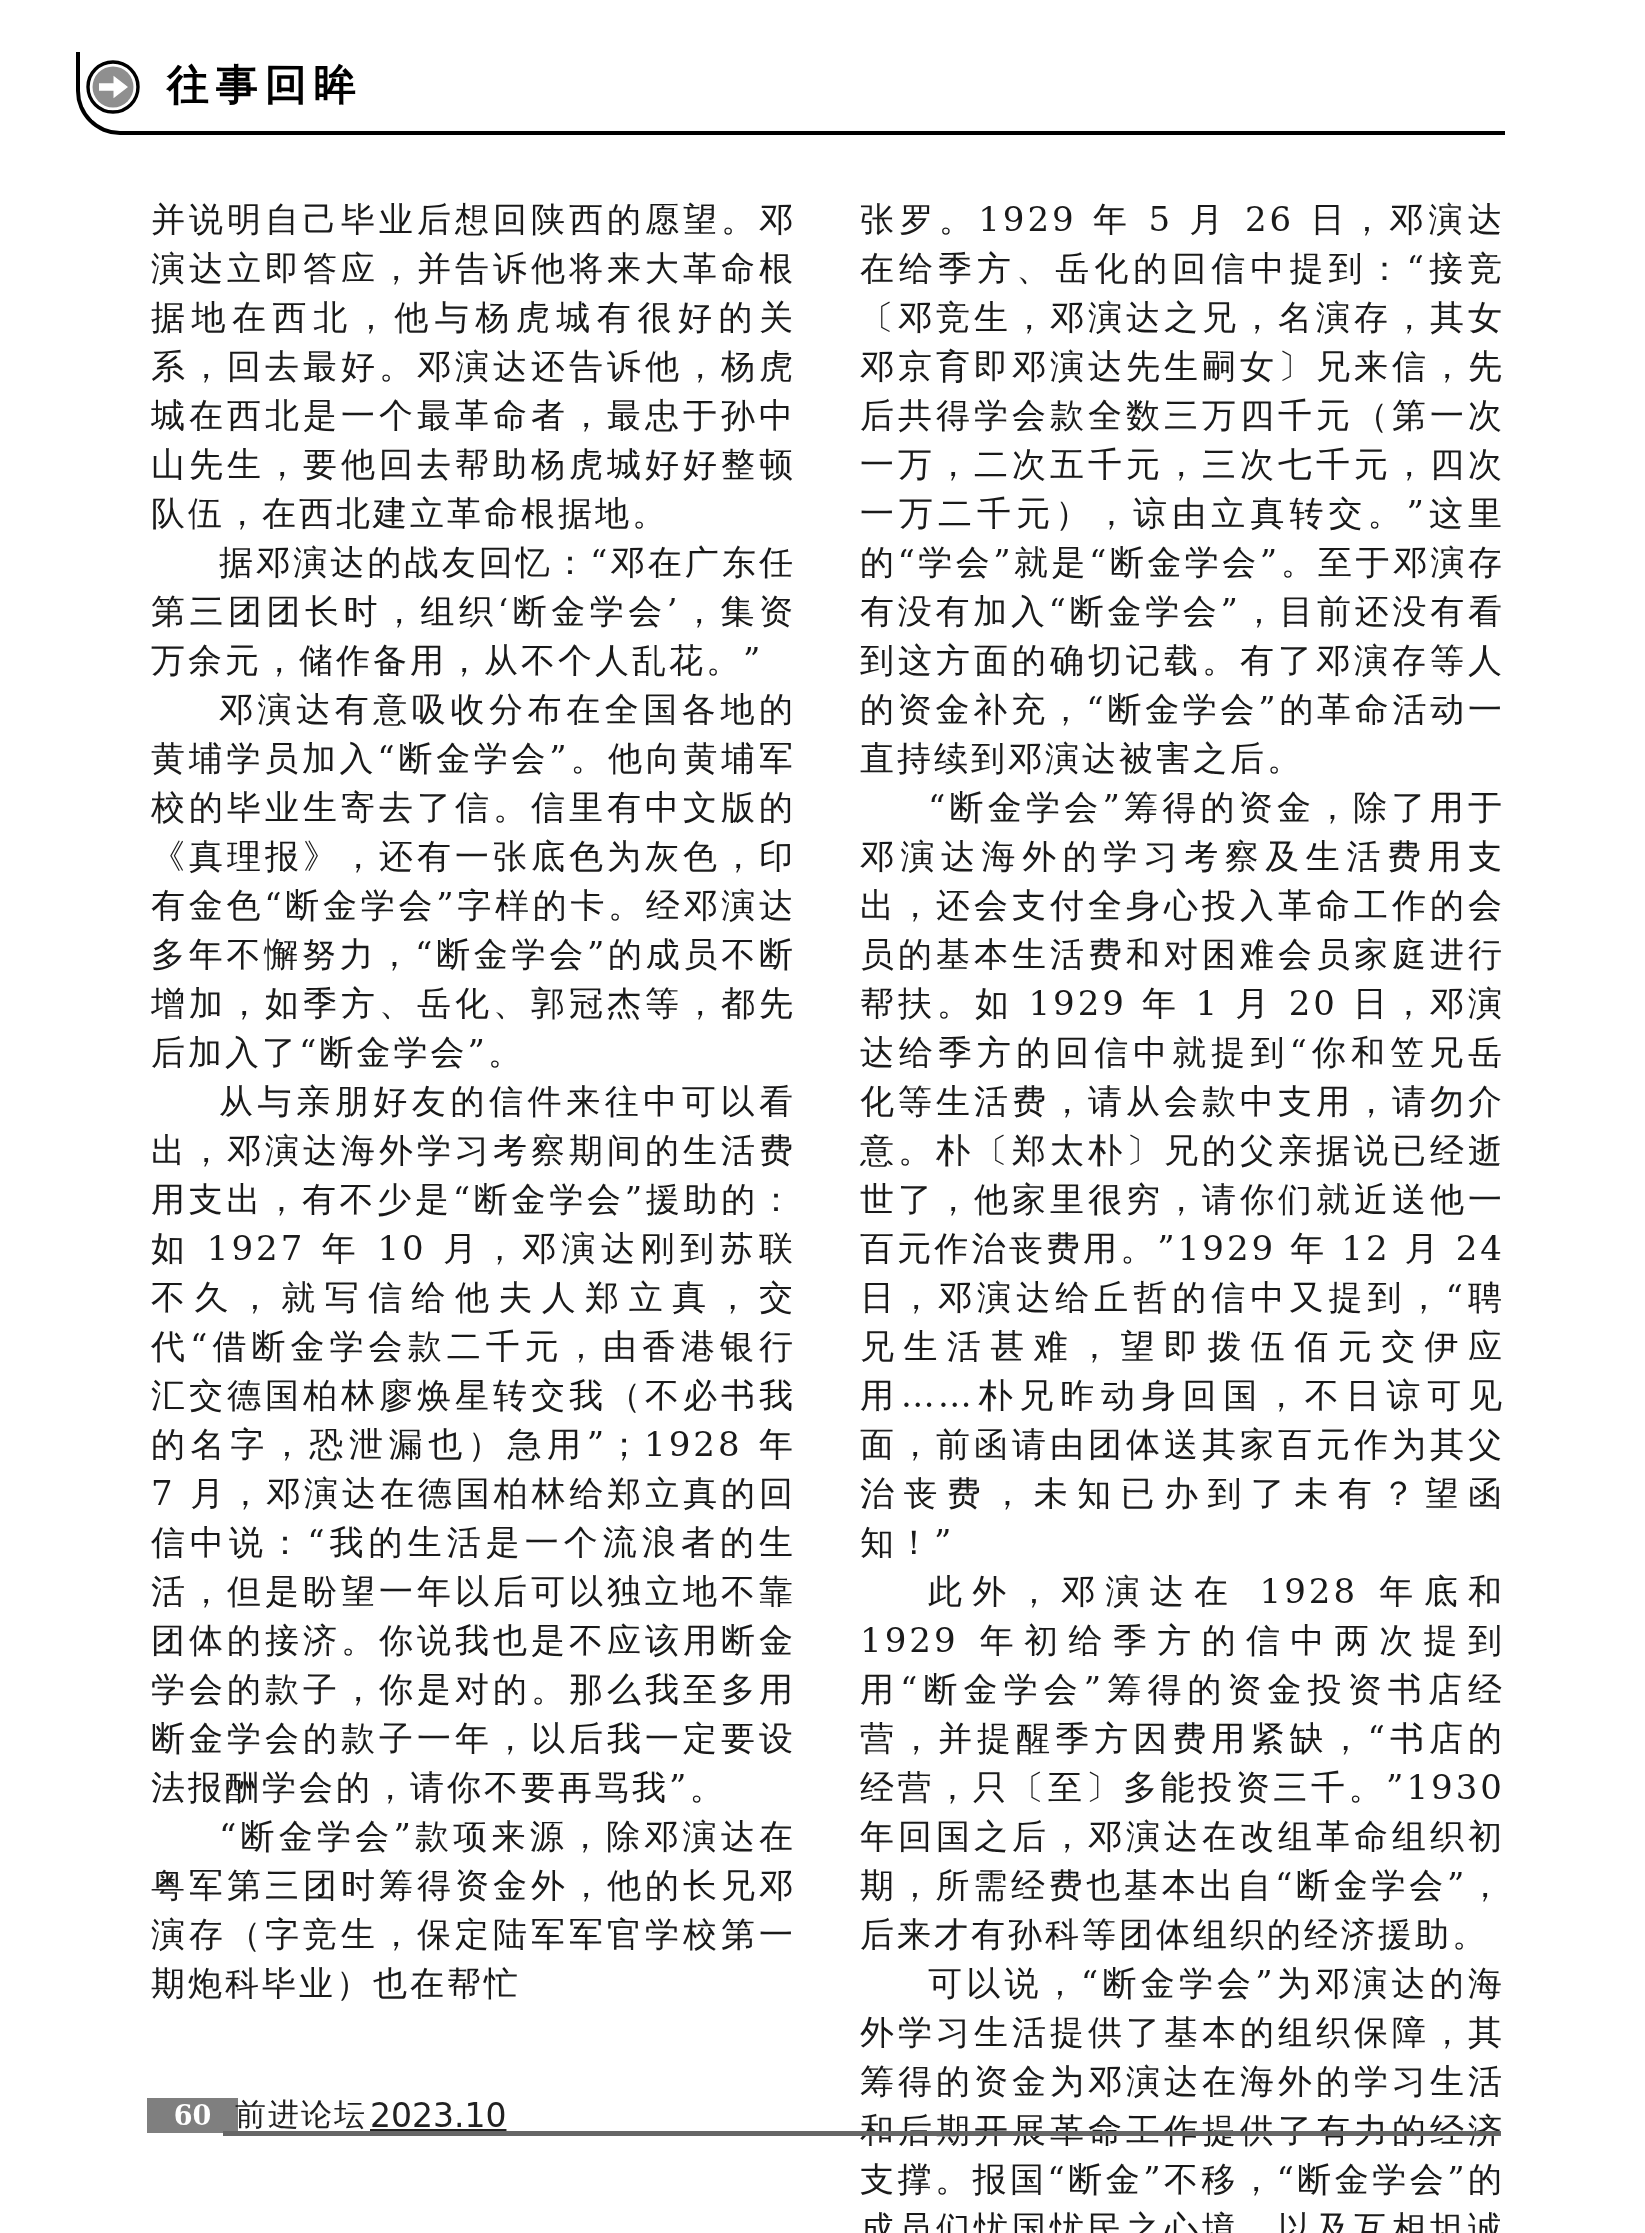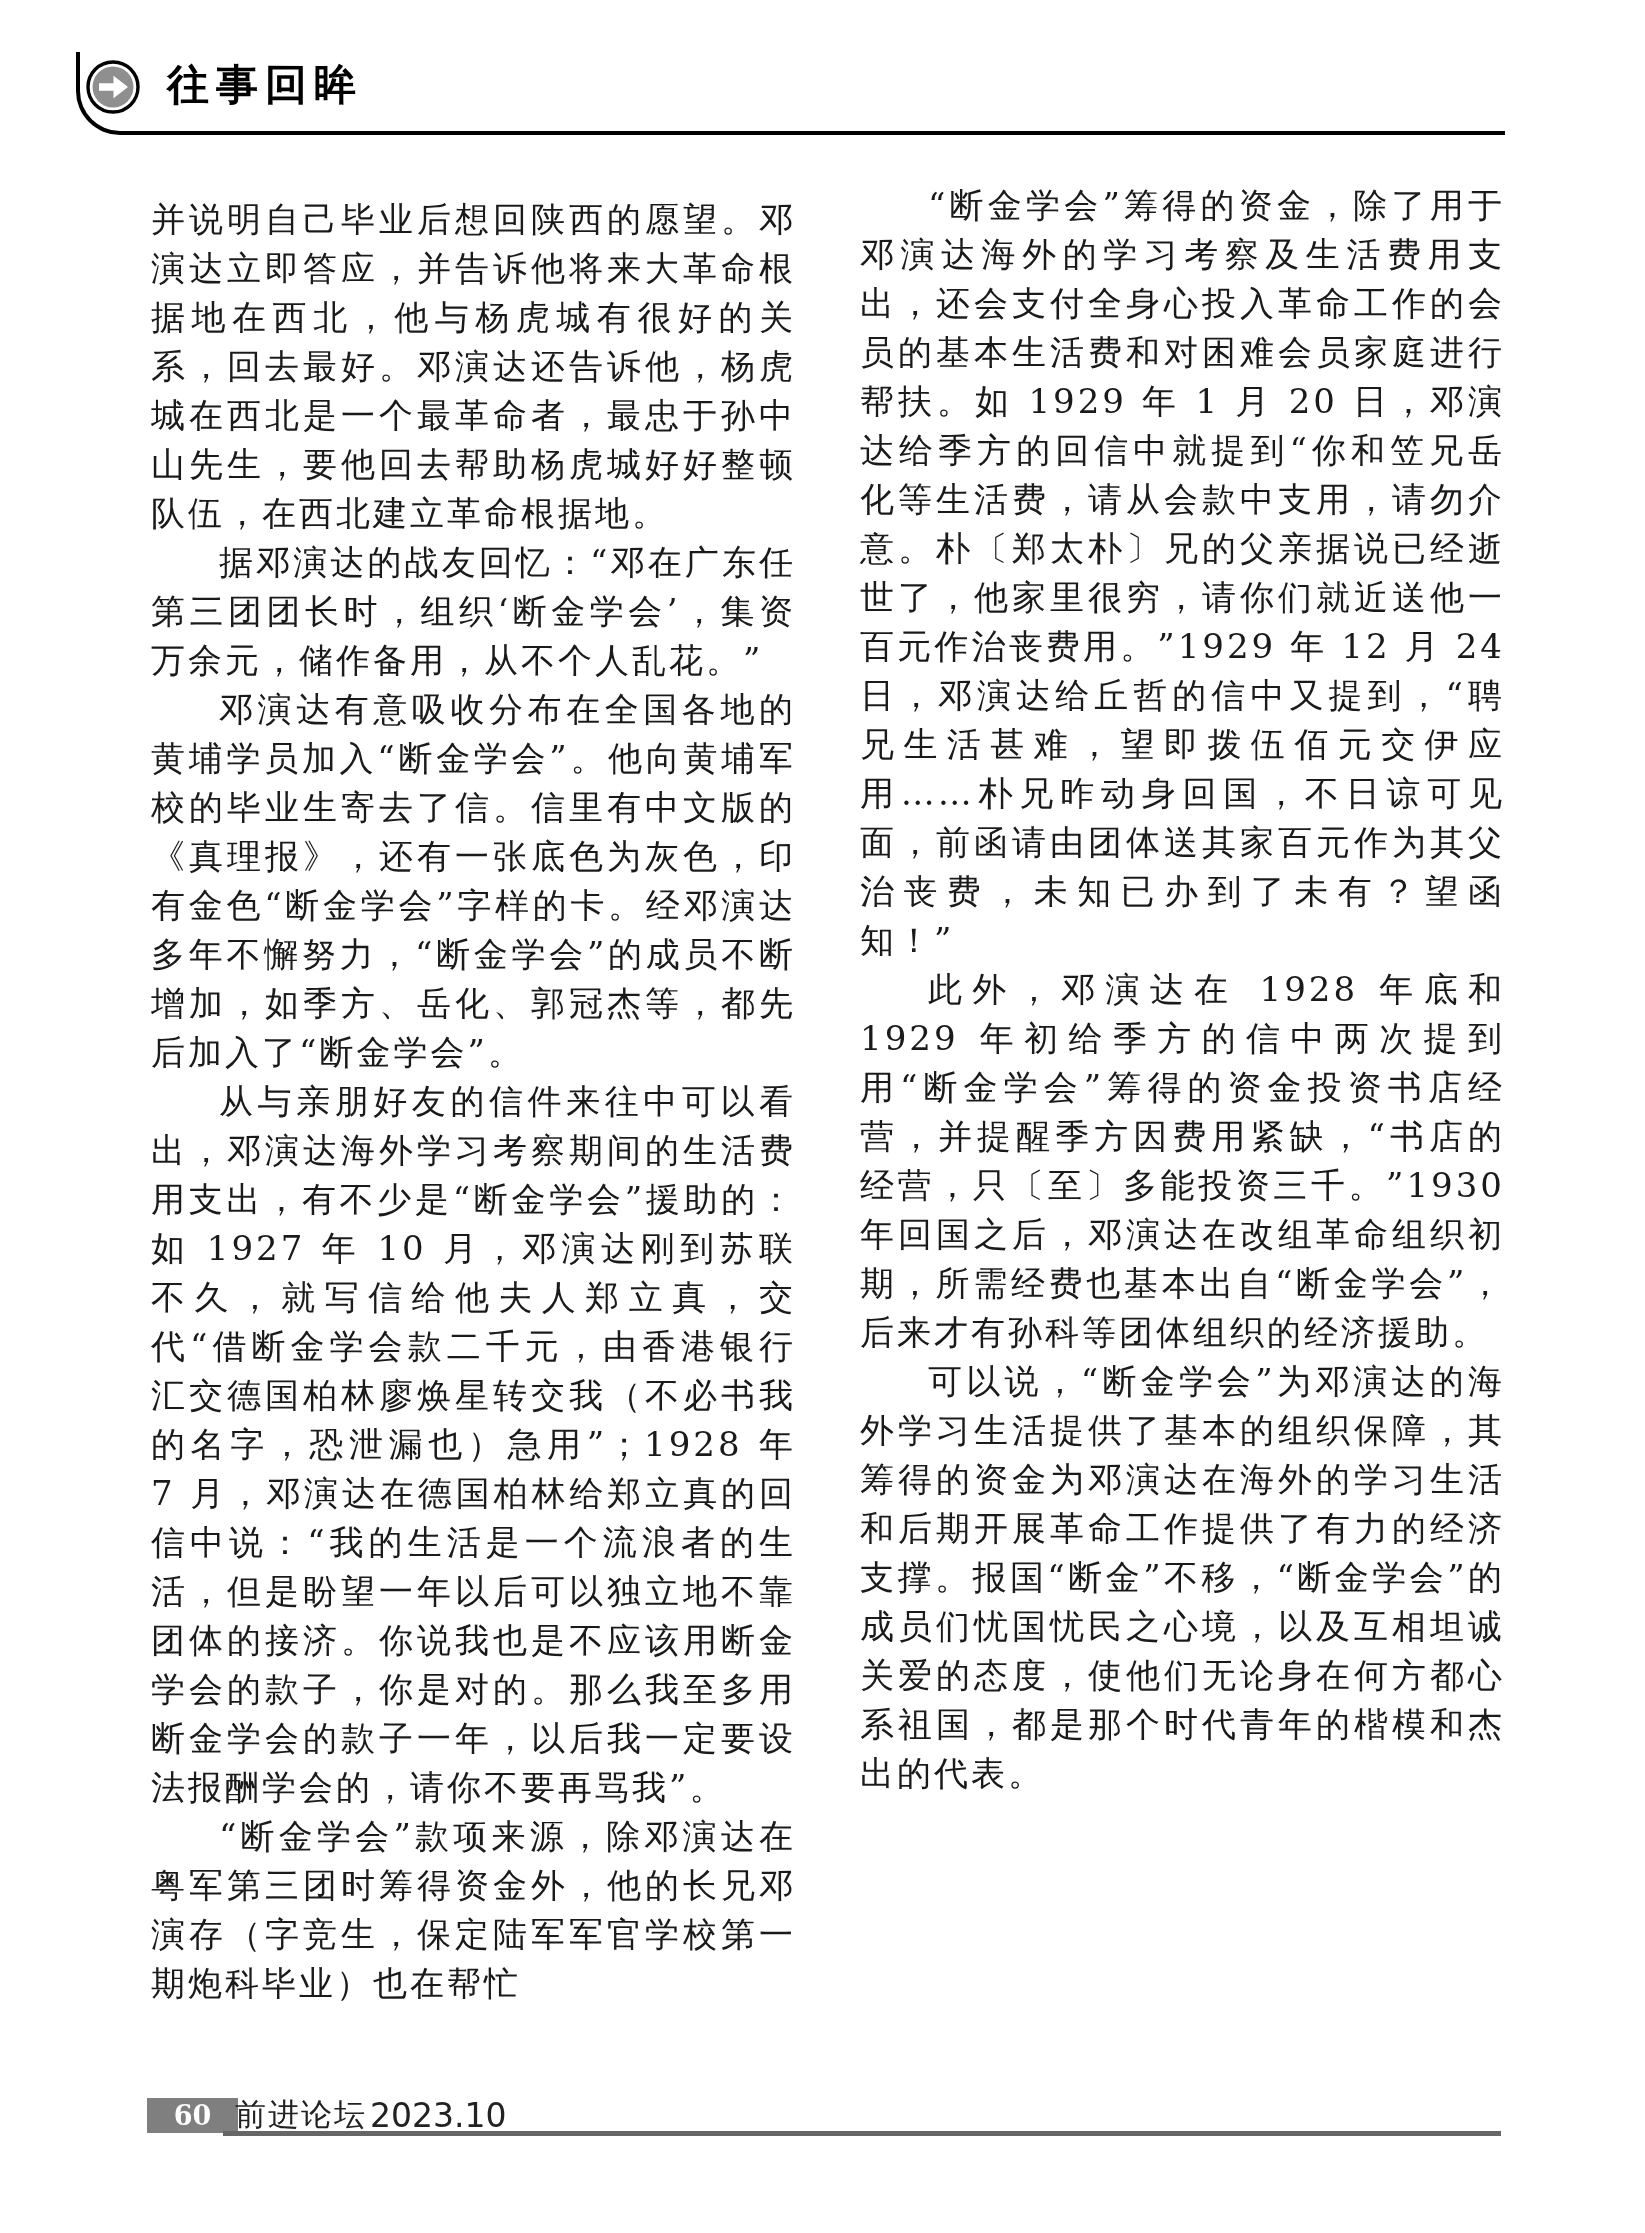--- a/index.html
+++ b/index.html
@@ -95,20 +95,21 @@
     color: #222;
   }
   .footer-issue {
     position: absolute;
     left: 370px;
     top: 2098px;
     font-family: "DejaVu Sans", sans-serif;
     font-size: 33px;
     line-height: 36px;
     color: #222;
+    text-decoration: underline;
   }
   .footer-line {
     position: absolute;
     left: 223px;
     top: 2131px;
     width: 1278px;  
     height: 5px;
     background: #666666;
   }
 </style>
@@ -131,20 +132,21 @@
 
   <main class="columns">
     <section class="col">
       <p class="cont">并说明自己毕业后想回陕西的愿望。邓演达立即答应，并告诉他将来大革命根据地在西北，他与杨虎城有很好的关系，回去最好。邓演达还告诉他，杨虎城在西北是一个最革命者，最忠于孙中山先生，要他回去帮助杨虎城好好整顿队伍，在西北建立革命根据地。</p>
       <p>据邓演达的战友回忆：“邓在广东任第三团团长时，组织‘断金学会’，集资万余元，储作备用，从不个人乱花。”</p>
       <p>邓演达有意吸收分布在全国各地的黄埔学员加入“断金学会”。他向黄埔军校的毕业生寄去了信。信里有中文版的《真理报》，还有一张底色为灰色，印有金色“断金学会”字样的卡。经邓演达多年不懈努力，“断金学会”的成员不断增加，如季方、岳化、郭冠杰等，都先后加入了“断金学会”。</p>
       <p>从与亲朋好友的信件来往中可以看出，邓演达海外学习考察期间的生活费用支出，有不少是“断金学会”援助的：如 1927 年 10 月，邓演达刚到苏联不久，就写信给他夫人郑立真，交代“借断金学会款二千元，由香港银行汇交德国柏林廖焕星转交我（不必书我的名字，恐泄漏也）急用”；1928 年 7 月，邓演达在德国柏林给郑立真的回信中说：“我的生活是一个流浪者的生活，但是盼望一年以后可以独立地不靠团体的接济。你说我也是不应该用断金学会的款子，你是对的。那么我至多用断金学会的款子一年，以后我一定要设法报酬学会的，请你不要再骂我”。</p>
       <p>“断金学会”款项来源，除邓演达在粤军第三团时筹得资金外，他的长兄邓演存（字竞生，保定陆军军官学校第一期炮科毕业）也在帮忙</p>
     </section>
     <section class="col">
+      <p class="cont">张罗。1929 年 5 月 26 日，邓演达在给季方、岳化的回信中提到：“接竞〔邓竞生，邓演达之兄，名演存，其女邓京育即邓演达先生嗣女〕兄来信，先后共得学会款全数三万四千元（第一次一万，二次五千元，三次七千元，四次一万二千元），谅由立真转交。”这里的“学会”就是“断金学会”。至于邓演存有没有加入“断金学会”，目前还没有看到这方面的确切记载。有了邓演存等人的资金补充，“断金学会”的革命活动一直持续到邓演达被害之后。</p>
       <p>“断金学会”筹得的资金，除了用于邓演达海外的学习考察及生活费用支出，还会支付全身心投入革命工作的会员的基本生活费和对困难会员家庭进行帮扶。如 1929 年 1 月 20 日，邓演达给季方的回信中就提到“你和笠兄岳化等生活费，请从会款中支用，请勿介意。朴〔郑太朴〕兄的父亲据说已经逝世了，他家里很穷，请你们就近送他一百元作治丧费用。”1929 年 12 月 24 日，邓演达给丘哲的信中又提到，“聘兄生活甚难，望即拨伍佰元交伊应用……朴兄昨动身回国，不日谅可见面，前函请由团体送其家百元作为其父治丧费，未知已办到了未有？望函知！”</p>
       <p>此外，邓演达在 1928 年底和 1929 年初给季方的信中两次提到用“断金学会”筹得的资金投资书店经营，并提醒季方因费用紧缺，“书店的经营，只〔至〕多能投资三千。”1930 年回国之后，邓演达在改组革命组织初期，所需经费也基本出自“断金学会”，后来才有孙科等团体组织的经济援助。</p>
       <p>可以说，“断金学会”为邓演达的海外学习生活提供了基本的组织保障，其筹得的资金为邓演达在海外的学习生活和后期开展革命工作提供了有力的经济支撑。报国“断金”不移，“断金学会”的成员们忧国忧民之心境，以及互相坦诚关爱的态度，使他们无论身在何方都心系祖国，都是那个时代青年的楷模和杰出的代表。</p>
 
     </section>
   </main>
 
   <div class="footer-pagebox">60</div>
   <div class="footer-journal">前进论坛</div>
   <div class="footer-issue">2023.10</div>

